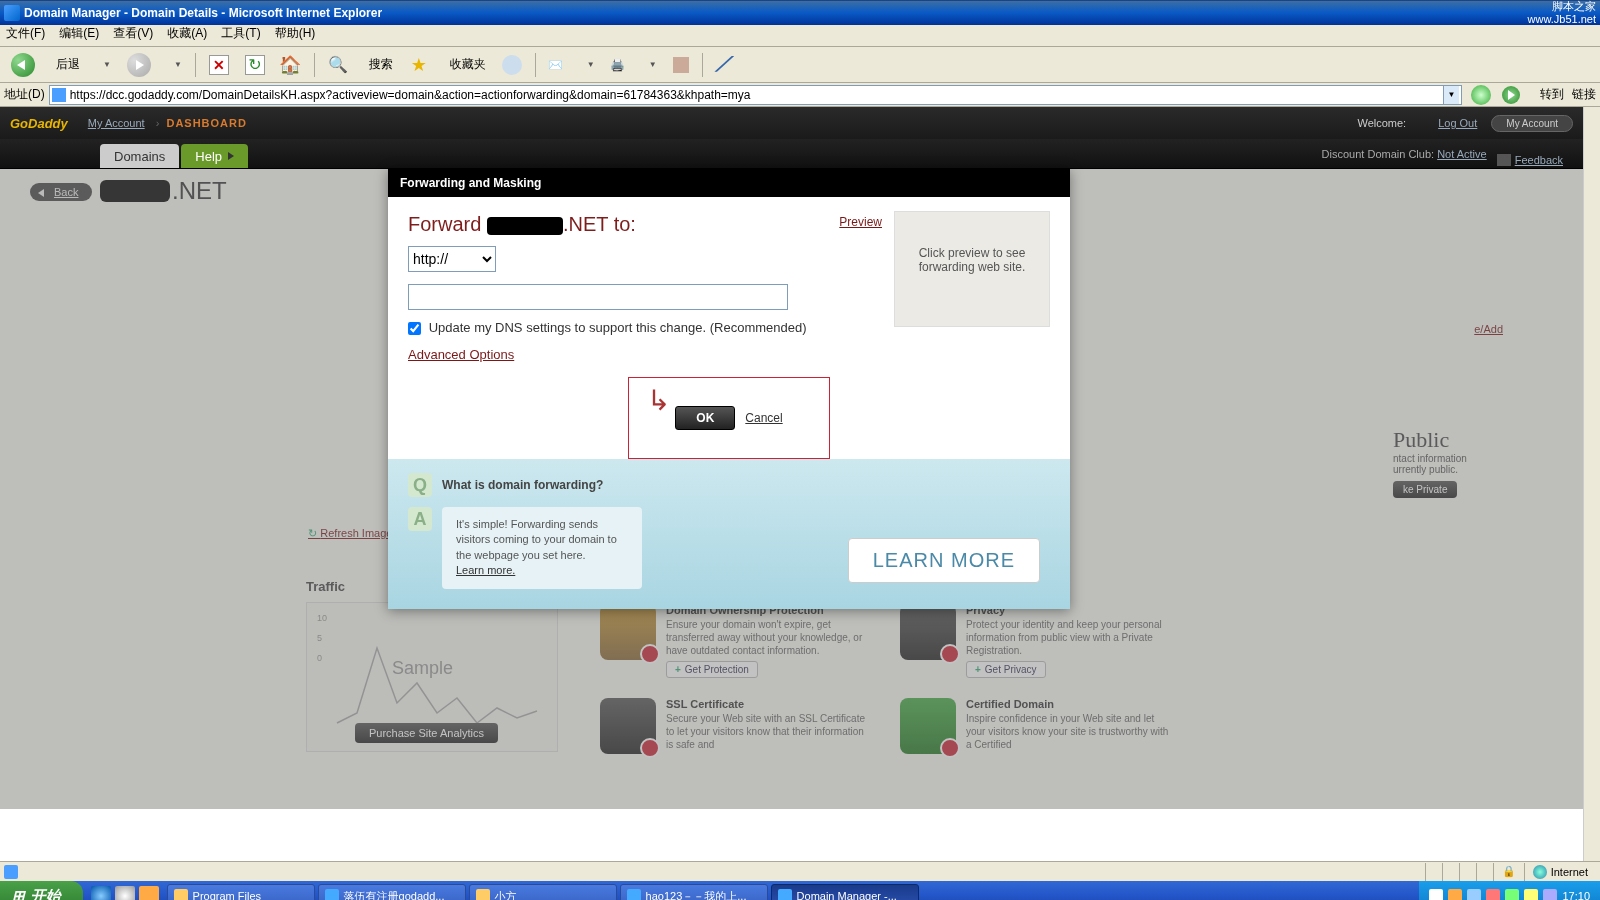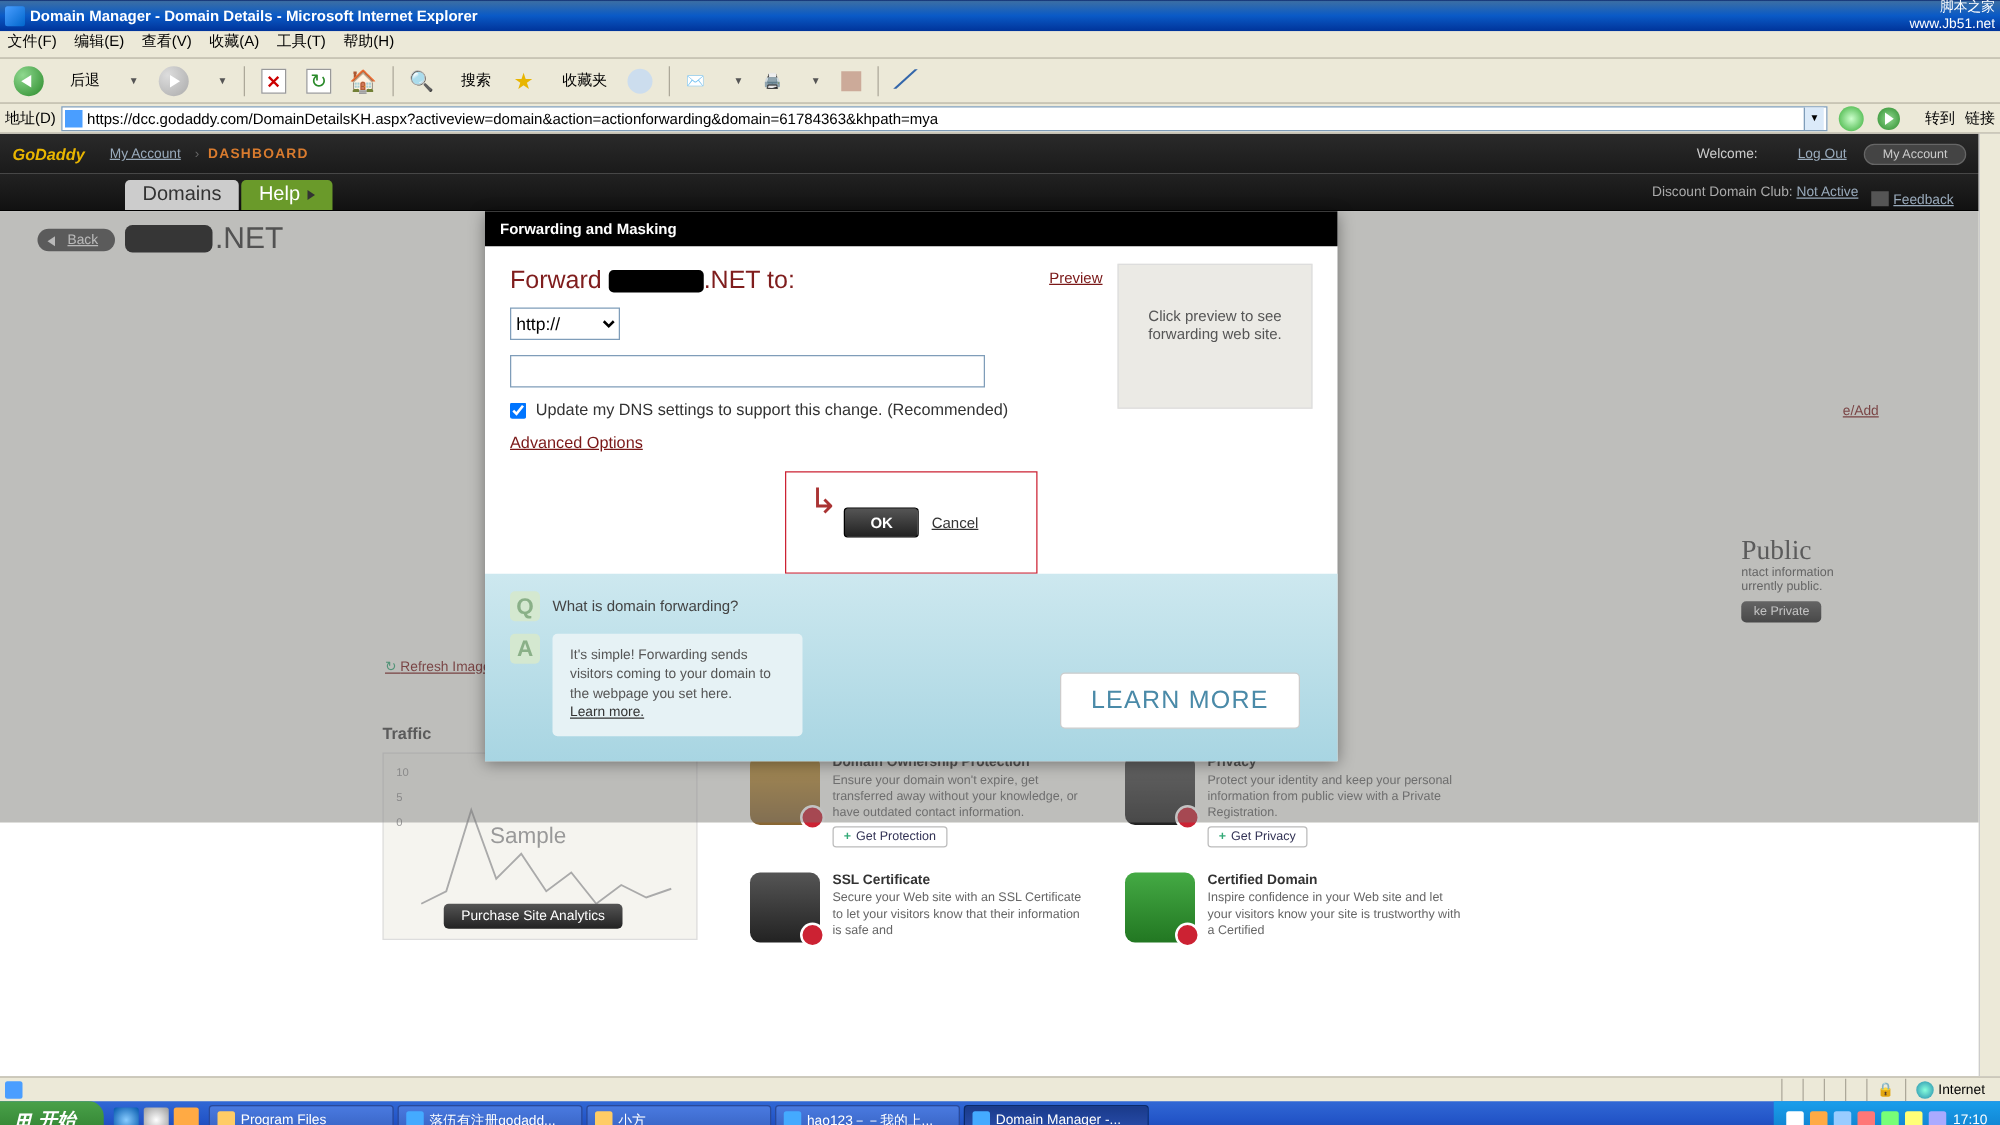--- a/index.html
+++ b/index.html
@@ -49,31 +49,31 @@
 .gd-logo{color:#e8b500;font-weight:bold;font-size:13px;margin-right:20px;font-style:italic;}
 .gd-crumb a{color:#9ab;text-decoration:underline;margin-right:4px;}
 .gd-crumb .sep{color:#666;margin:0 4px;}
 .gd-crumb .current{color:#d97b2e;font-weight:bold;letter-spacing:1px;}
 .gd-topbar .spacer{flex:1;}
 .gd-welcome{margin-right:32px;}
 .gd-logout{color:#9ab;text-decoration:underline;margin-right:14px;}
 .gd-myacct{background:#444;border:1px solid #666;border-radius:10px;padding:2px 14px;font-size:10px;color:#ccc;}
 
 .gd-tabsrow{height:30px;background:linear-gradient(to bottom,#222,#111);display:flex;align-items:flex-end;padding-left:100px;border-bottom:1px solid #000;}
-.gd-tab{height:24px;padding:0 14px;display:flex;align-items:center;font-size:16px;border-radius:4px 4px 0 0;margin-right:2px;}
+.gd-tab{height:24px;padding:0 14px;display:flex;align-items:center;font-size:13px;border-radius:4px 4px 0 0;margin-right:2px;}
 .gd-tab.active{background:#ccc;color:#333;}
 .gd-tab.help{background:#6a9a2a;color:#fff;}
 .gd-tab.help::after{content:"";margin-left:6px;border-top:4px solid transparent;border-bottom:4px solid transparent;border-left:6px solid #333;}
 .gd-tabsrow .spacer{flex:1;}
 .gd-club{color:#aaa;font-size:11px;margin-right:10px;align-self:center;}
 .gd-club a{color:#9ab;text-decoration:underline;}
 .gd-feedback{color:#9ab;font-size:11px;text-decoration:underline;margin-right:20px;align-self:center;}
 .gd-feedico{display:inline-block;width:14px;height:12px;background:#555;margin-right:4px;vertical-align:middle;}
 
-.page-body{position:relative;background:#f7f7f2;height:489px;padding-left:32px;}
+.page-body{position:relative;background:#f7f7f2;height:640px;padding-left:32px;}
 .back-pill{position:absolute;left:30px;top:14px;background:#444;color:#eee;border-radius:12px;padding:3px 14px 3px 24px;font-size:11px;text-decoration:underline;}
 .back-pill::before{content:"";position:absolute;left:8px;top:6px;border-top:4px solid transparent;border-bottom:4px solid transparent;border-right:6px solid #eee;}
 .domain-title{position:absolute;left:100px;top:8px;font-size:24px;color:#333;display:flex;align-items:center;}
 .domain-title .blot{display:inline-block;width:70px;height:22px;background:#000;border-radius:6px;margin-right:2px;}
 
 .dim{position:absolute;inset:0;background:rgba(120,120,120,0.45);}
 
 .modal{position:absolute;left:388px;top:0;width:682px;background:#fff;box-shadow:0 2px 12px rgba(0,0,0,0.4);}
 .modal-hdr{height:28px;background:#000;color:#fff;font-size:12px;font-weight:bold;display:flex;align-items:center;padding:0 12px;}
 .modal-body{padding:16px 20px 0 20px;position:relative;}
@@ -87,21 +87,21 @@
 .dns-row input{margin-right:4px;vertical-align:middle;}
 .adv-link{color:#7a1818;text-decoration:underline;font-size:13px;}
 .preview-box{position:absolute;right:20px;top:14px;width:156px;height:116px;background:#ebeae5;border:1px solid #ddd;padding:34px 12px;font-size:12px;color:#555;text-align:center;}
 .ok-area{margin:14px auto 0;width:202px;height:82px;border:1px solid #c23;display:flex;align-items:center;justify-content:center;gap:10px;position:relative;}
 .ok-area .squiggle{position:absolute;left:18px;top:6px;color:#a33;font-size:28px;font-family:serif;}
 .ok-btn{background:linear-gradient(to bottom,#555,#222);color:#fff;border:1px solid #000;border-radius:3px;padding:4px 20px;font-size:12px;font-weight:bold;}
 .cancel-link{color:#333;text-decoration:underline;font-size:12px;}
 .modal-info{background:linear-gradient(to bottom,#cde8ef,#a8d5e2);padding:14px 20px 20px;margin-top:0;}
 .q-row{display:flex;align-items:center;gap:10px;margin-bottom:10px;}
 .q-ico{width:24px;height:24px;border-radius:4px;background:#d4e8d0;color:#8ab088;font-weight:bold;font-size:18px;display:flex;align-items:center;justify-content:center;}
-.q-text{font-size:12px;font-weight:normal;color:#444;}
+.q-text{font-size:12px;font-weight:bold;color:#444;}
 .a-row{display:flex;gap:10px;align-items:flex-start;}
 .a-ico{width:24px;height:24px;border-radius:4px;background:#d4e8d0;color:#8ab088;font-weight:bold;font-size:18px;display:flex;align-items:center;justify-content:center;flex-shrink:0;}
 .a-box{background:#e6f2f5;border-radius:4px;padding:10px 14px;width:200px;font-size:11px;color:#555;line-height:1.4;}
 .a-box a{color:#333;text-decoration:underline;}
 .learn-btn{position:absolute;right:30px;bottom:26px;background:#fff;border:1px solid #ccc;border-radius:4px;padding:10px 24px;font-size:20px;color:#4a8aa8;letter-spacing:1px;}
 
 .bg-section{position:absolute;font-size:12px;color:#333;}
 .sect-title{font-weight:bold;color:#444;margin-bottom:8px;font-size:13px;}
 .traffic-box{position:absolute;left:306px;top:410px;width:260px;}
 .traffic-chart{width:252px;height:150px;background:#f5f4ef;border:1px solid #ddd;position:relative;margin-top:6px;}

